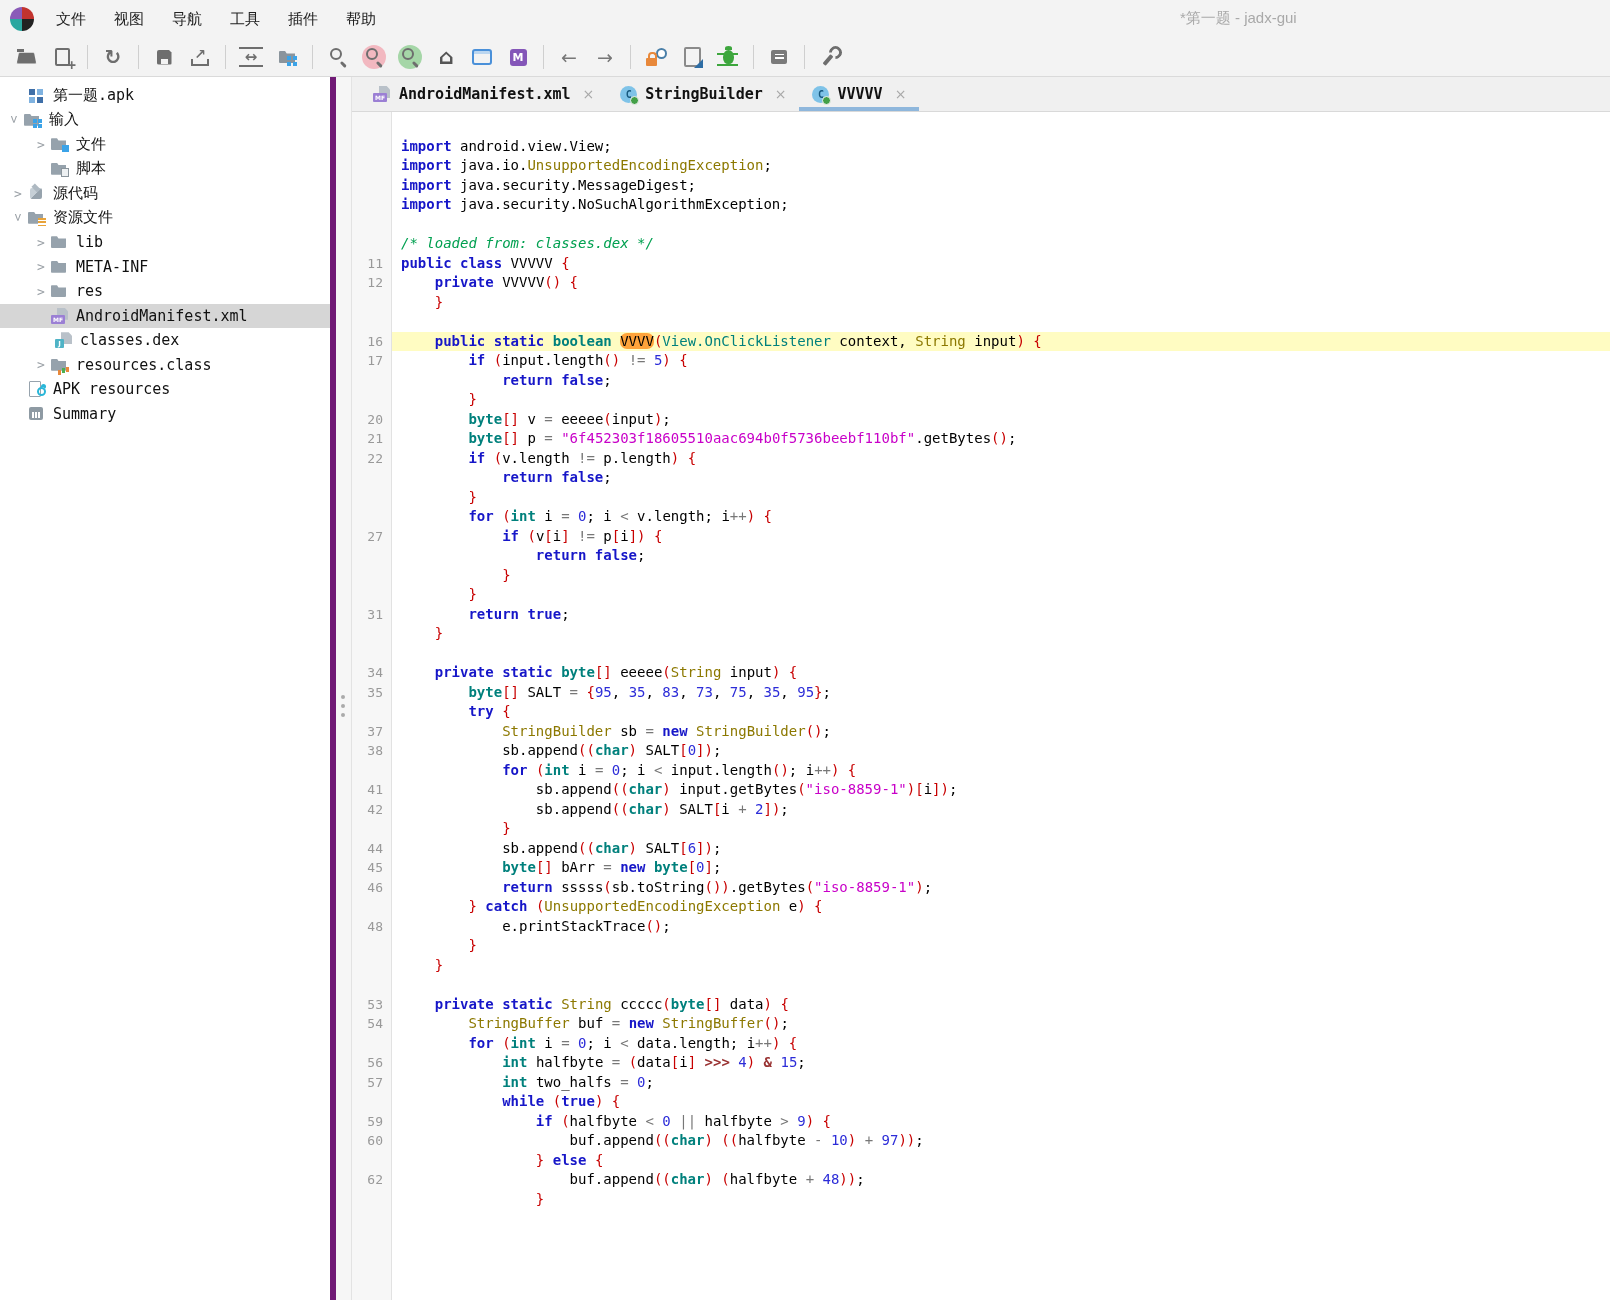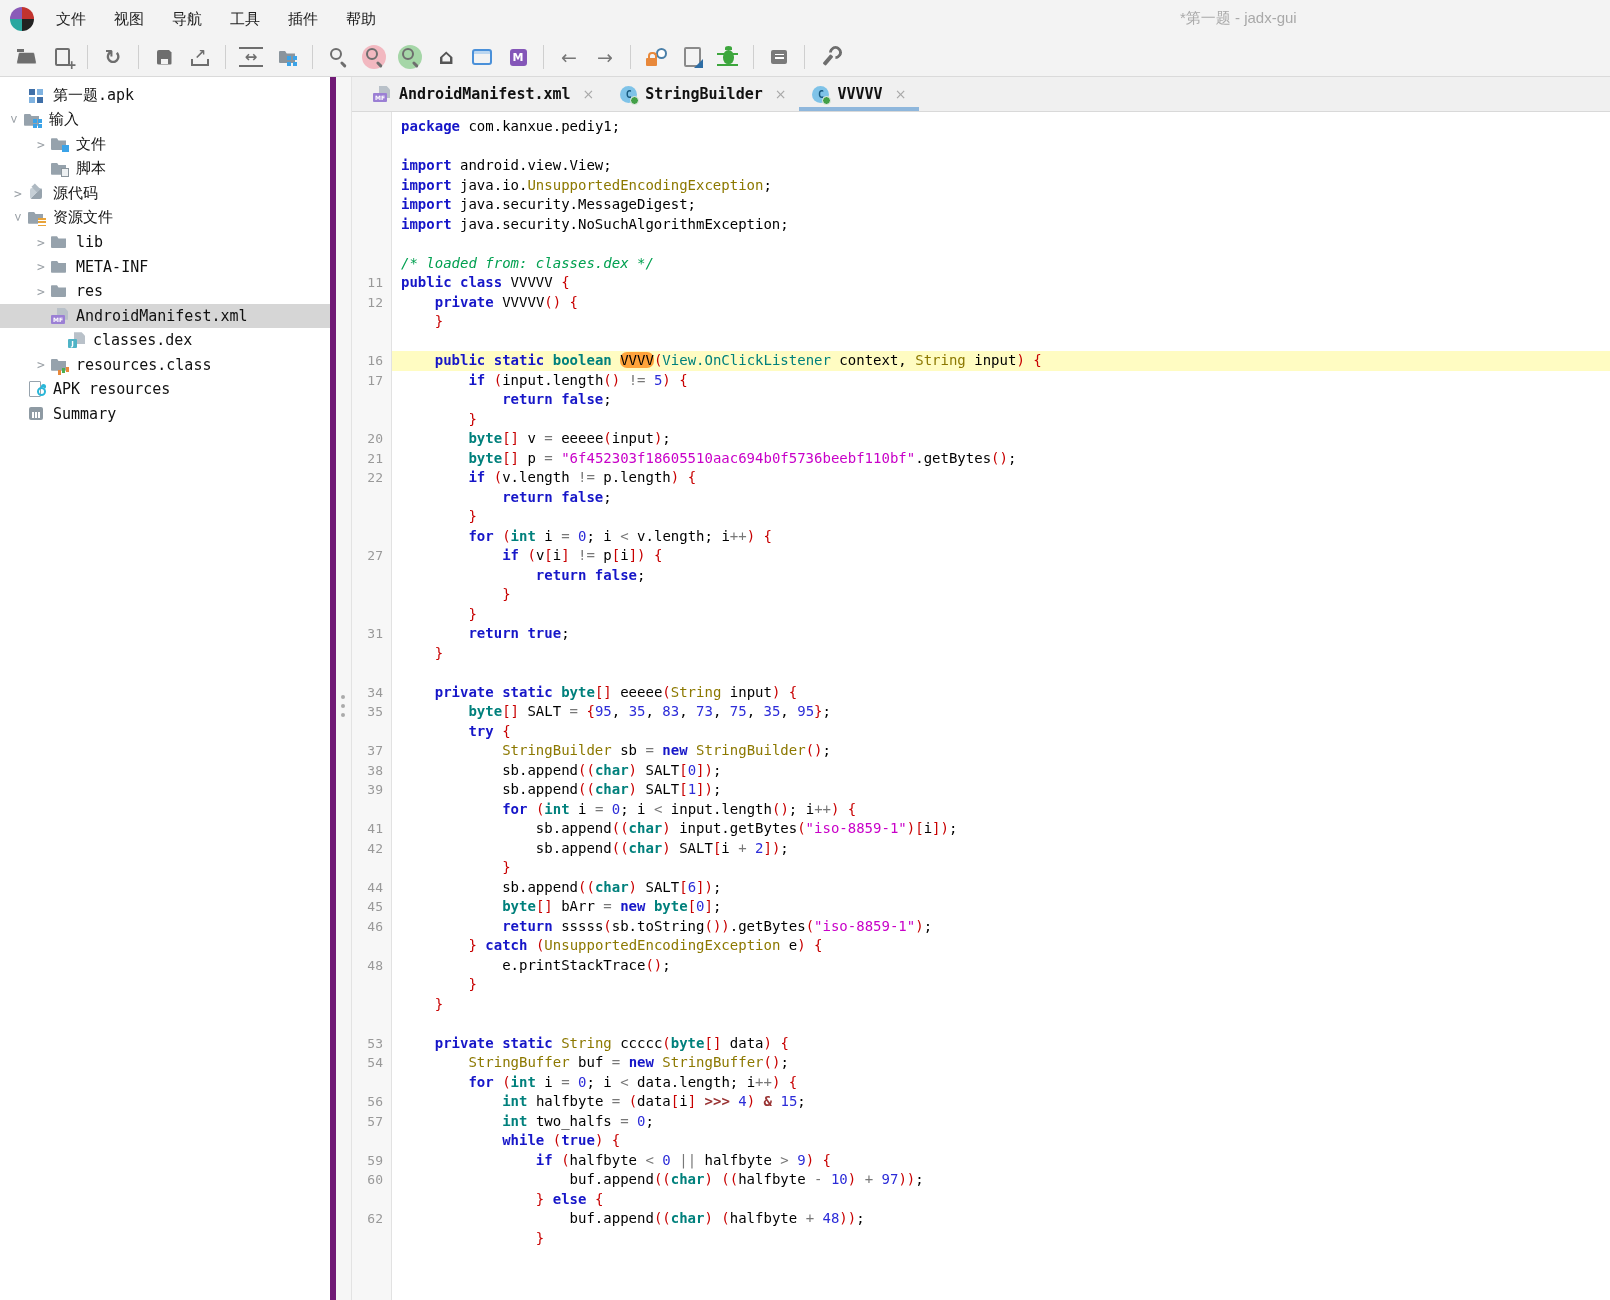--- a/index.html
+++ b/index.html
@@ -256,21 +256,21 @@
       <div class="trow" style="padding-left: 31px;">
         <span class="chev">&gt;</span>
         <span class="tico ic-folder f"></span>
         <span class="tlabel">res</span>
       </div>
       <div class="trow sel" style="padding-left: 31px;">
         <span class="chev"></span>
         <span class="tico ic-manifest"></span>
         <span class="tlabel">AndroidManifest.xml</span>
       </div>
-      <div class="trow" style="padding-left: 48px;">
+      <div class="trow" style="padding-left: 35px;">
         <span class="chev"></span>
         <span class="tico ic-dex"></span>
         <span class="tlabel">classes.dex</span>
       </div>
       <div class="trow" style="padding-left: 31px;">
         <span class="chev">&gt;</span>
         <span class="tico ic-arsc f"></span>
         <span class="tlabel">resources.class</span>
       </div>
       <div class="trow" style="padding-left: 8px;">
@@ -297,21 +297,20 @@
           <span class="tab-label">StringBuilder</span>
           <span class="close">×</span>
         </div>
         <div class="tab active">
           <span class="tabico-class"></span>
           <span class="tab-label">VVVVV</span>
           <span class="close">×</span>
         </div>
       </div>
     <div class="editor" id="editor">
-        <div class="cl"><div class="ln"></div><div class="lc"><span class="tk-k">package</span><span class="tk-d"> com.kanxue.pediy1;</span></div></div>
         <div class="cl"><div class="ln"></div><div class="lc"></div></div>
         <div class="cl"><div class="ln"></div><div class="lc"><span class="tk-k">import</span><span class="tk-d"> android.view.View;</span></div></div>
         <div class="cl"><div class="ln"></div><div class="lc"><span class="tk-k">import</span><span class="tk-d"> java.io.</span><span class="tk-c">UnsupportedEncodingException</span><span class="tk-d">;</span></div></div>
         <div class="cl"><div class="ln"></div><div class="lc"><span class="tk-k">import</span><span class="tk-d"> java.security.MessageDigest;</span></div></div>
         <div class="cl"><div class="ln"></div><div class="lc"><span class="tk-k">import</span><span class="tk-d"> java.security.NoSuchAlgorithmException;</span></div></div>
         <div class="cl"><div class="ln"></div><div class="lc"></div></div>
         <div class="cl"><div class="ln"></div><div class="lc"><span class="tk-m">/* loaded from: classes.dex */</span></div></div>
         <div class="cl"><div class="ln">11</div><div class="lc"><span class="tk-k">public class</span><span class="tk-d"> VVVVV </span><span class="tk-p">{</span></div></div>
         <div class="cl"><div class="ln">12</div><div class="lc"><span class="tk-d">    </span><span class="tk-k">private</span><span class="tk-d"> VVVVV</span><span class="tk-p">()</span><span class="tk-d"> </span><span class="tk-p">{</span></div></div>
         <div class="cl"><div class="ln"></div><div class="lc"><span class="tk-d">    </span><span class="tk-p">}</span></div></div>
@@ -331,21 +330,20 @@
         <div class="cl"><div class="ln"></div><div class="lc"><span class="tk-d">            </span><span class="tk-p">}</span></div></div>
         <div class="cl"><div class="ln"></div><div class="lc"><span class="tk-d">        </span><span class="tk-p">}</span></div></div>
         <div class="cl"><div class="ln">31</div><div class="lc"><span class="tk-d">        </span><span class="tk-k">return true</span><span class="tk-d">;</span></div></div>
         <div class="cl"><div class="ln"></div><div class="lc"><span class="tk-d">    </span><span class="tk-p">}</span></div></div>
         <div class="cl"><div class="ln"></div><div class="lc"></div></div>
         <div class="cl"><div class="ln">34</div><div class="lc"><span class="tk-d">    </span><span class="tk-k">private static</span><span class="tk-d"> </span><span class="tk-t">byte</span><span class="tk-p">[]</span><span class="tk-d"> eeeee</span><span class="tk-p">(</span><span class="tk-c">String</span><span class="tk-d"> input</span><span class="tk-p">)</span><span class="tk-d"> </span><span class="tk-p">{</span></div></div>
         <div class="cl"><div class="ln">35</div><div class="lc"><span class="tk-d">        </span><span class="tk-t">byte</span><span class="tk-p">[]</span><span class="tk-d"> SALT </span><span class="tk-o">=</span><span class="tk-d"> </span><span class="tk-p">{</span><span class="tk-n">95</span><span class="tk-d">, </span><span class="tk-n">35</span><span class="tk-d">, </span><span class="tk-n">83</span><span class="tk-d">, </span><span class="tk-n">73</span><span class="tk-d">, </span><span class="tk-n">75</span><span class="tk-d">, </span><span class="tk-n">35</span><span class="tk-d">, </span><span class="tk-n">95</span><span class="tk-p">}</span><span class="tk-d">;</span></div></div>
         <div class="cl"><div class="ln"></div><div class="lc"><span class="tk-d">        </span><span class="tk-k">try</span><span class="tk-d"> </span><span class="tk-p">{</span></div></div>
         <div class="cl"><div class="ln">37</div><div class="lc"><span class="tk-d">            </span><span class="tk-c">StringBuilder</span><span class="tk-d"> sb </span><span class="tk-o">=</span><span class="tk-d"> </span><span class="tk-k">new</span><span class="tk-d"> </span><span class="tk-c">StringBuilder</span><span class="tk-p">()</span><span class="tk-d">;</span></div></div>
         <div class="cl"><div class="ln">38</div><div class="lc"><span class="tk-d">            sb.append</span><span class="tk-p">((</span><span class="tk-t">char</span><span class="tk-p">)</span><span class="tk-d"> SALT</span><span class="tk-p">[</span><span class="tk-n">0</span><span class="tk-p">])</span><span class="tk-d">;</span></div></div>
-        <div class="cl"><div class="ln">39</div><div class="lc"><span class="tk-d">            sb.append</span><span class="tk-p">((</span><span class="tk-t">char</span><span class="tk-p">)</span><span class="tk-d"> SALT</span><span class="tk-p">[</span><span class="tk-n">1</span><span class="tk-p">])</span><span class="tk-d">;</span></div></div>
         <div class="cl"><div class="ln"></div><div class="lc"><span class="tk-d">            </span><span class="tk-k">for</span><span class="tk-d"> </span><span class="tk-p">(</span><span class="tk-t">int</span><span class="tk-d"> i </span><span class="tk-o">=</span><span class="tk-d"> </span><span class="tk-n">0</span><span class="tk-d">; i </span><span class="tk-o">&lt;</span><span class="tk-d"> input.length</span><span class="tk-p">()</span><span class="tk-d">; i</span><span class="tk-o">++</span><span class="tk-p">)</span><span class="tk-d"> </span><span class="tk-p">{</span></div></div>
         <div class="cl"><div class="ln">41</div><div class="lc"><span class="tk-d">                sb.append</span><span class="tk-p">((</span><span class="tk-t">char</span><span class="tk-p">)</span><span class="tk-d"> input.getBytes</span><span class="tk-p">(</span><span class="tk-s">"iso-8859-1"</span><span class="tk-p">)[</span><span class="tk-d">i</span><span class="tk-p">])</span><span class="tk-d">;</span></div></div>
         <div class="cl"><div class="ln">42</div><div class="lc"><span class="tk-d">                sb.append</span><span class="tk-p">((</span><span class="tk-t">char</span><span class="tk-p">)</span><span class="tk-d"> SALT</span><span class="tk-p">[</span><span class="tk-d">i </span><span class="tk-o">+</span><span class="tk-d"> </span><span class="tk-n">2</span><span class="tk-p">])</span><span class="tk-d">;</span></div></div>
         <div class="cl"><div class="ln"></div><div class="lc"><span class="tk-d">            </span><span class="tk-p">}</span></div></div>
         <div class="cl"><div class="ln">44</div><div class="lc"><span class="tk-d">            sb.append</span><span class="tk-p">((</span><span class="tk-t">char</span><span class="tk-p">)</span><span class="tk-d"> SALT</span><span class="tk-p">[</span><span class="tk-n">6</span><span class="tk-p">])</span><span class="tk-d">;</span></div></div>
         <div class="cl"><div class="ln">45</div><div class="lc"><span class="tk-d">            </span><span class="tk-t">byte</span><span class="tk-p">[]</span><span class="tk-d"> bArr </span><span class="tk-o">=</span><span class="tk-d"> </span><span class="tk-k">new</span><span class="tk-d"> </span><span class="tk-t">byte</span><span class="tk-p">[</span><span class="tk-n">0</span><span class="tk-p">]</span><span class="tk-d">;</span></div></div>
         <div class="cl"><div class="ln">46</div><div class="lc"><span class="tk-d">            </span><span class="tk-k">return</span><span class="tk-d"> sssss</span><span class="tk-p">(</span><span class="tk-d">sb.toString</span><span class="tk-p">())</span><span class="tk-d">.getBytes</span><span class="tk-p">(</span><span class="tk-s">"iso-8859-1"</span><span class="tk-p">)</span><span class="tk-d">;</span></div></div>
         <div class="cl"><div class="ln"></div><div class="lc"><span class="tk-d">        </span><span class="tk-p">}</span><span class="tk-d"> </span><span class="tk-k">catch</span><span class="tk-d"> </span><span class="tk-p">(</span><span class="tk-c">UnsupportedEncodingException</span><span class="tk-d"> e</span><span class="tk-p">)</span><span class="tk-d"> </span><span class="tk-p">{</span></div></div>
         <div class="cl"><div class="ln">48</div><div class="lc"><span class="tk-d">            e.printStackTrace</span><span class="tk-p">()</span><span class="tk-d">;</span></div></div>
         <div class="cl"><div class="ln"></div><div class="lc"><span class="tk-d">        </span><span class="tk-p">}</span></div></div>

